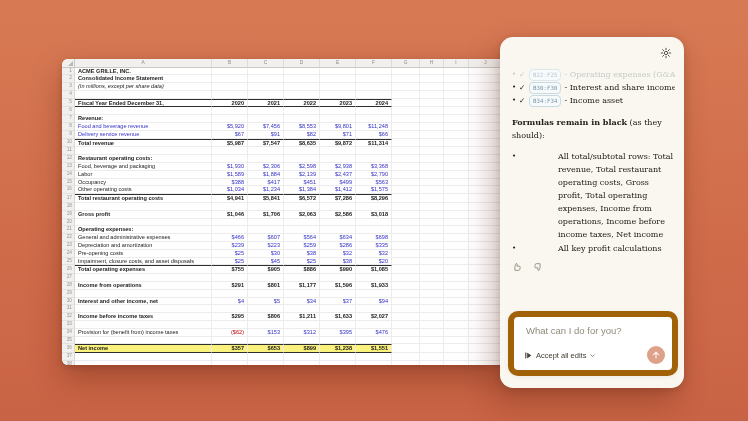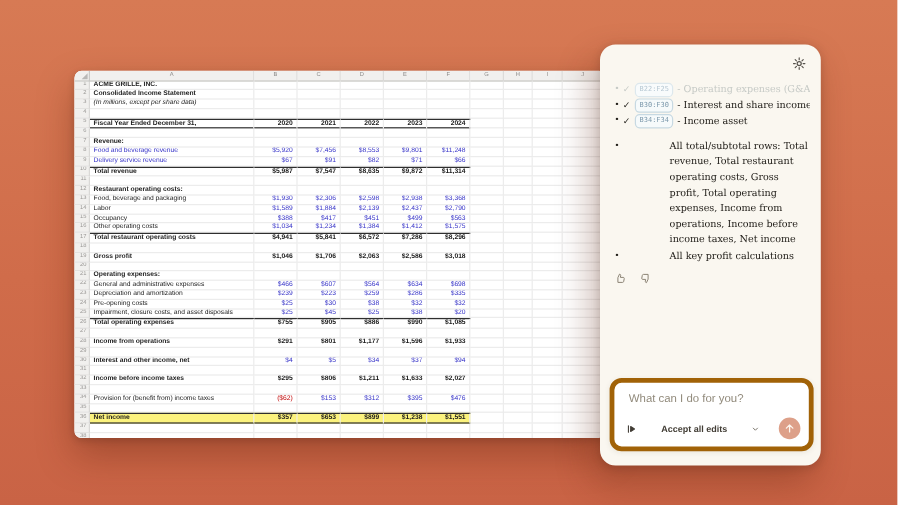--- a/index.html
+++ b/index.html
@@ -55,27 +55,27 @@
   .para{margin:9px 0 0 0;}
   .b-list{margin-top:8px;}
   .b-item{display:flex;margin-bottom:1px;}
   .b-item .blt2{width:10px;flex:none;font-size:7px;}
   .b-item .btxt{flex:1;margin-left:36px;}
   .thumbs{margin-top:7px;display:flex;gap:11px;color:#8b8375;}
   .thumbs svg{width:10px;height:10px;cursor:pointer;}
 
   
   .composer{position:absolute;left:8px;right:6px;bottom:12px;height:53px;background:#fff;
-            border:4px solid #a16207;border-radius:10px;box-shadow:0 1px 4px rgba(80,60,30,.08);}
+            border:6px solid #a16207;border-radius:10px;box-shadow:0 1px 4px rgba(80,60,30,.08);}
   .composer input{position:absolute;left:10px;top:7px;right:10px;border:none;outline:none;background:transparent;
             font-family:"Liberation Sans",sans-serif;font-size:9.5px;color:#55504a;}
   .composer input::placeholder{color:#918a7b;}
   .composer-bottom{position:absolute;left:10px;right:7px;bottom:6px;display:flex;align-items:center;}
-  .accept-btn{display:flex;align-items:center;gap:20px;cursor:pointer;color:#423d35;
-              font-size:7.5px;font-weight:bold;}
+  .accept-btn{display:flex;align-items:center;gap:3px;cursor:pointer;color:#423d35;
+              font-size:7.5px;font-weight:normal;}
   .accept-btn svg{width:9px;height:9px;}
   .accept-btn .chev{width:7px;height:7px;color:#6d675d;}
   .send-btn{margin-left:auto;width:18px;height:18px;border-radius:50%;background:#dda089;border:none;
             display:flex;align-items:center;justify-content:center;cursor:pointer;padding:0;}
   .send-btn svg{width:10px;height:10px;color:#fdf6ee;}
 </style>
 </head>
 <body>
 
 <div class="stage">
@@ -628,20 +628,21 @@
             <span class="txt">- Interest and share income</span>
           </div>
           <div class="chk-line">
             <span class="blt">•</span>
             <span class="chk">✓</span>
             <span class="chip">B34:F34</span>
             <span class="txt">- Income asset</span>
           </div>
         </div>
 
+      <p class="para"><b>Formulas remain in black</b><span> (as they should):</span></p>
 
       <div class="b-list">
           <div class="b-item">
             <span class="blt2">•</span>
             <span class="btxt">All total/subtotal rows: Total revenue, Total restaurant operating costs, Gross profit, Total operating expenses, Income from operations, Income before income taxes, Net income</span>
           </div>
           <div class="b-item">
             <span class="blt2">•</span>
             <span class="btxt">All key profit calculations</span>
           </div>

